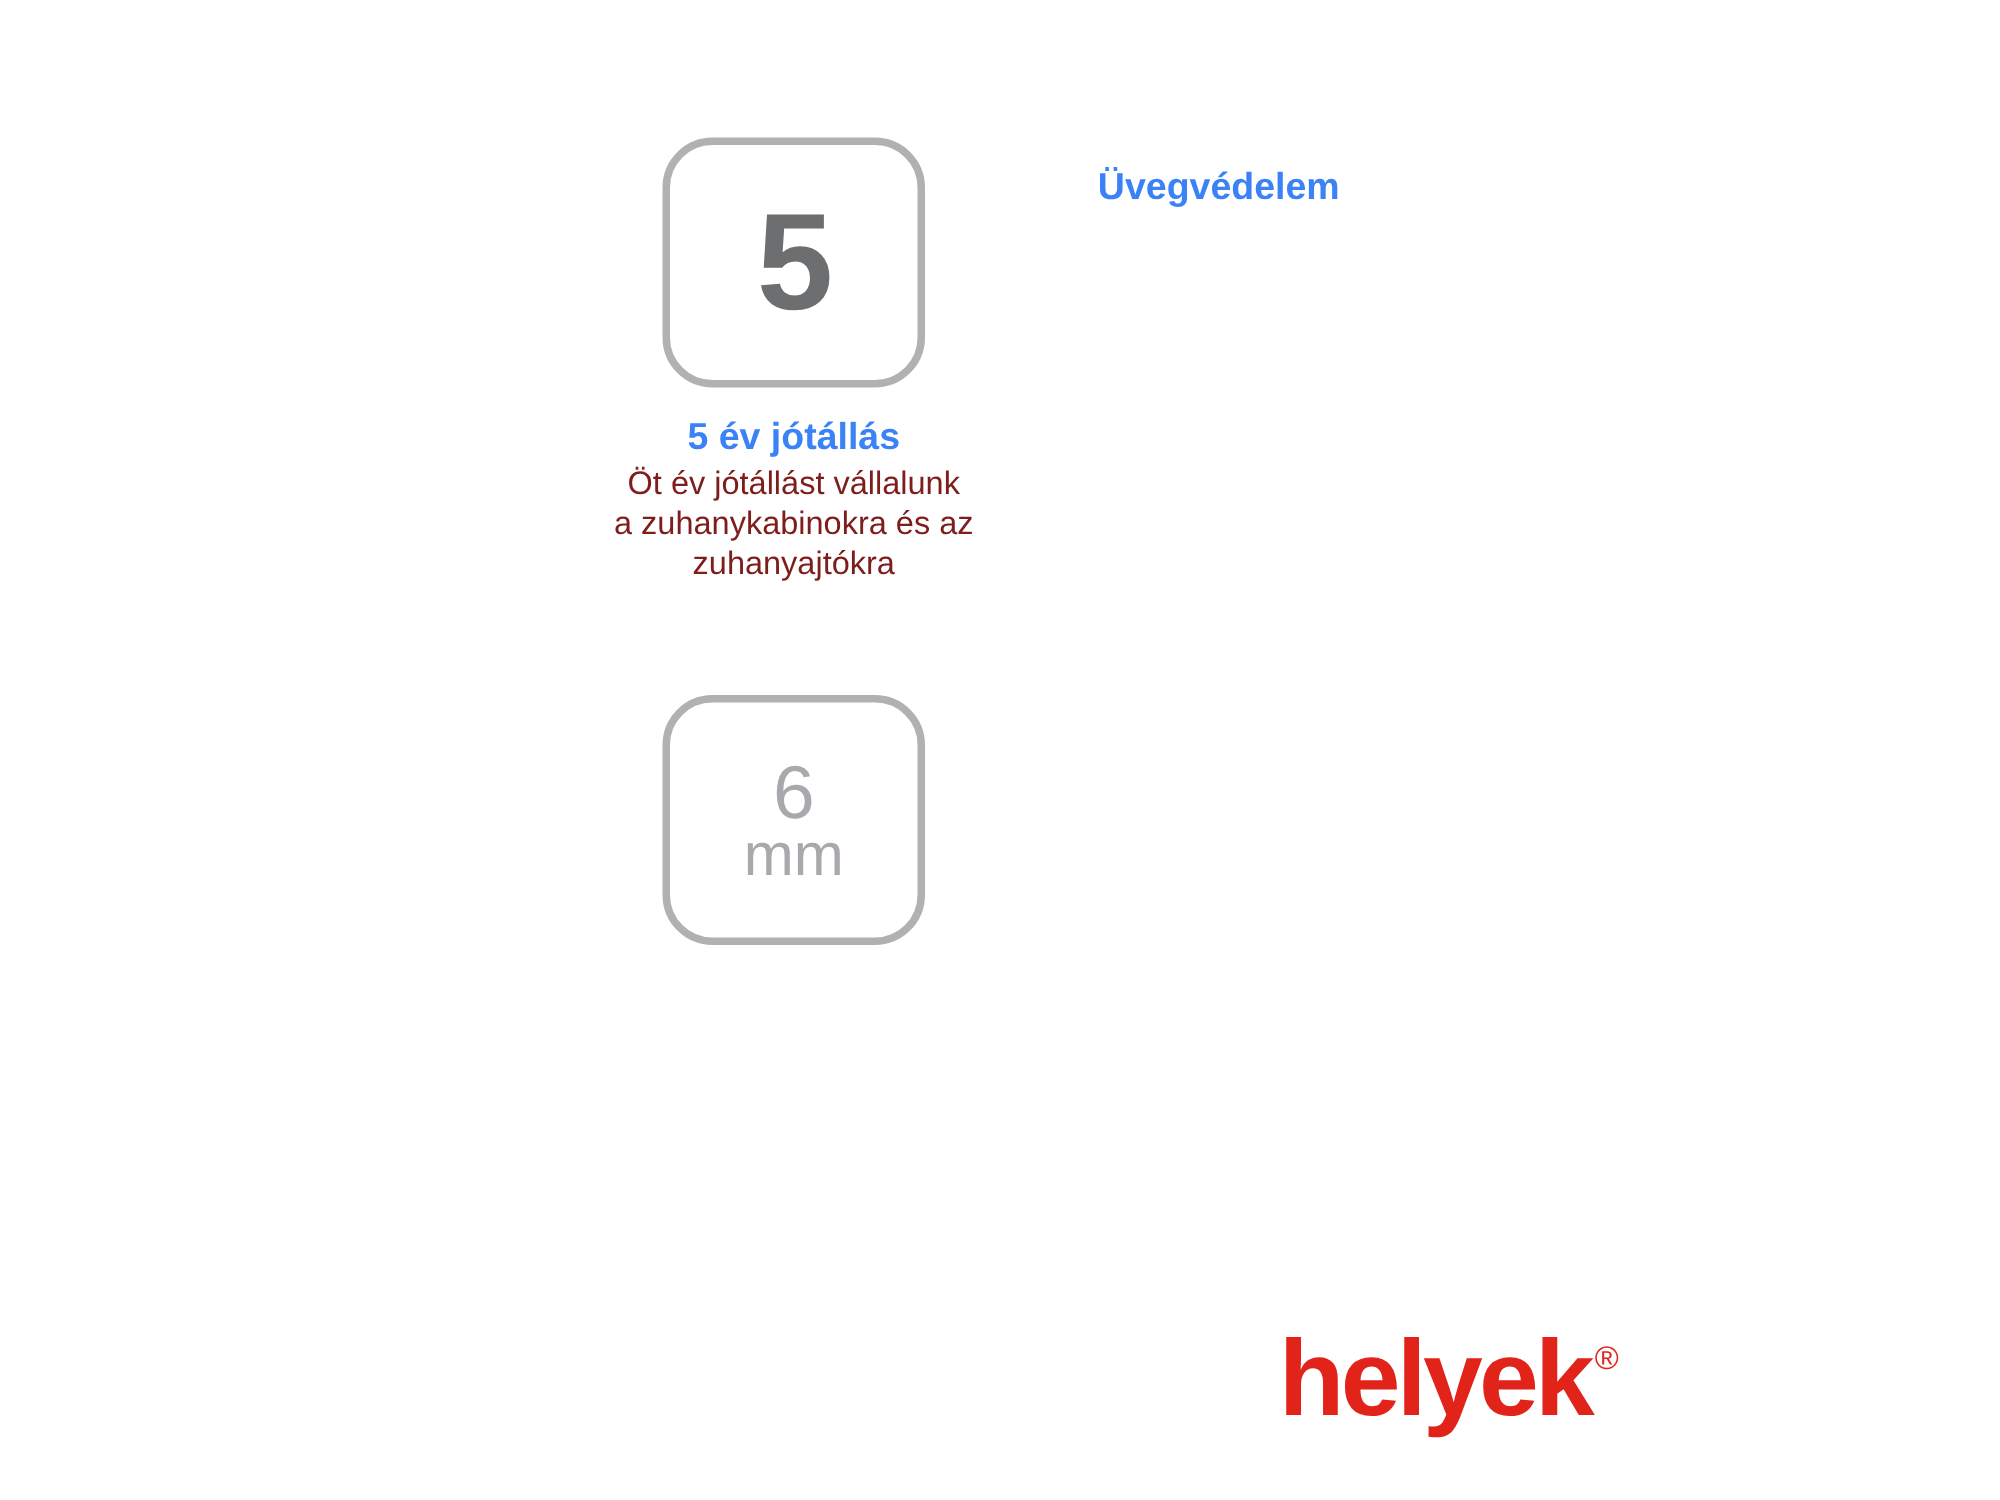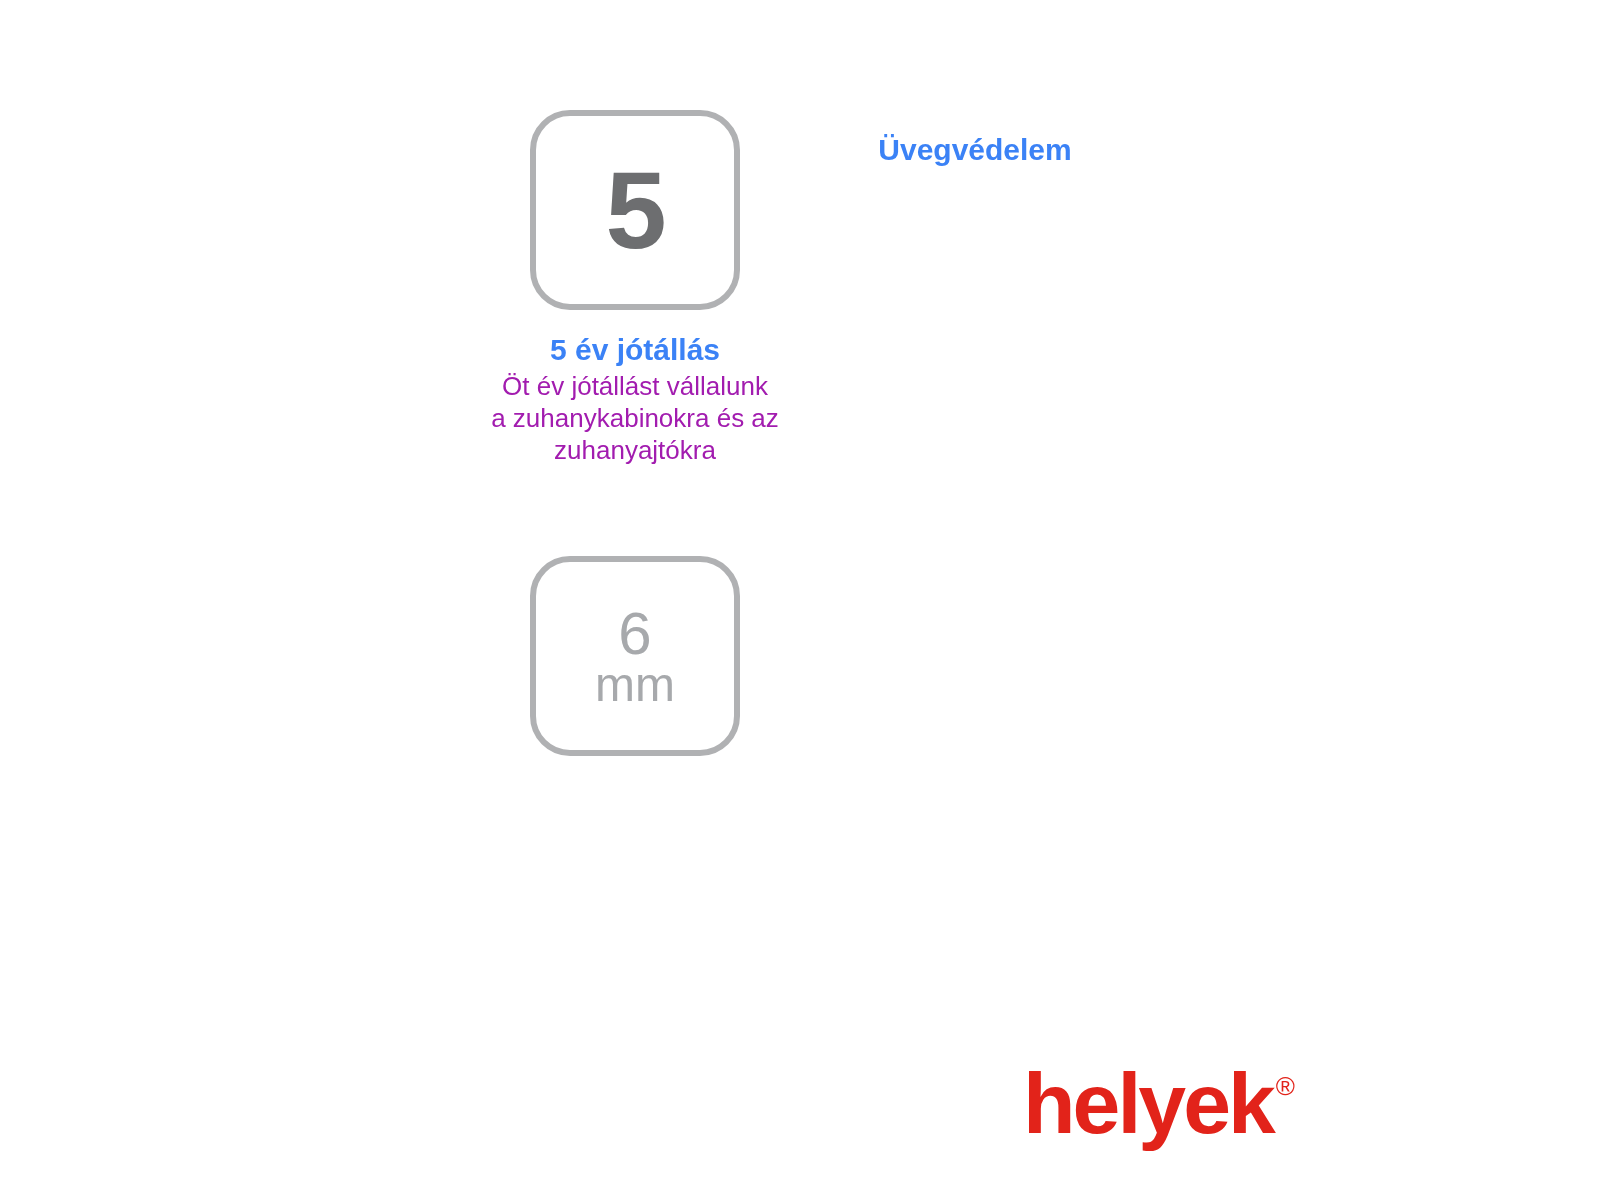--- a/index.html
+++ b/index.html
@@ -132,21 +132,21 @@
     font-size: 30px;
     font-weight: bold;
     color: #3b82f6;
     text-align: center;
     margin-top: 22px;
     line-height: 1.17;
     white-space: pre-line;
   }
   .feature-desc {
     font-size: 26px;
-    color: #a21caf;
+    color: #7f1d1d;
     text-align: center;
     margin-top: 4px;
     line-height: 1.22;
     white-space: pre-line;
   }
 
   .feature.warranty .feature-desc { max-width: 320px; }
   .feature.glass .feature-desc { max-width: 300px; }
   .feature.maintenance .feature-desc { max-width: 310px; }
   .feature.thickness .feature-desc { max-width: 300px; }

